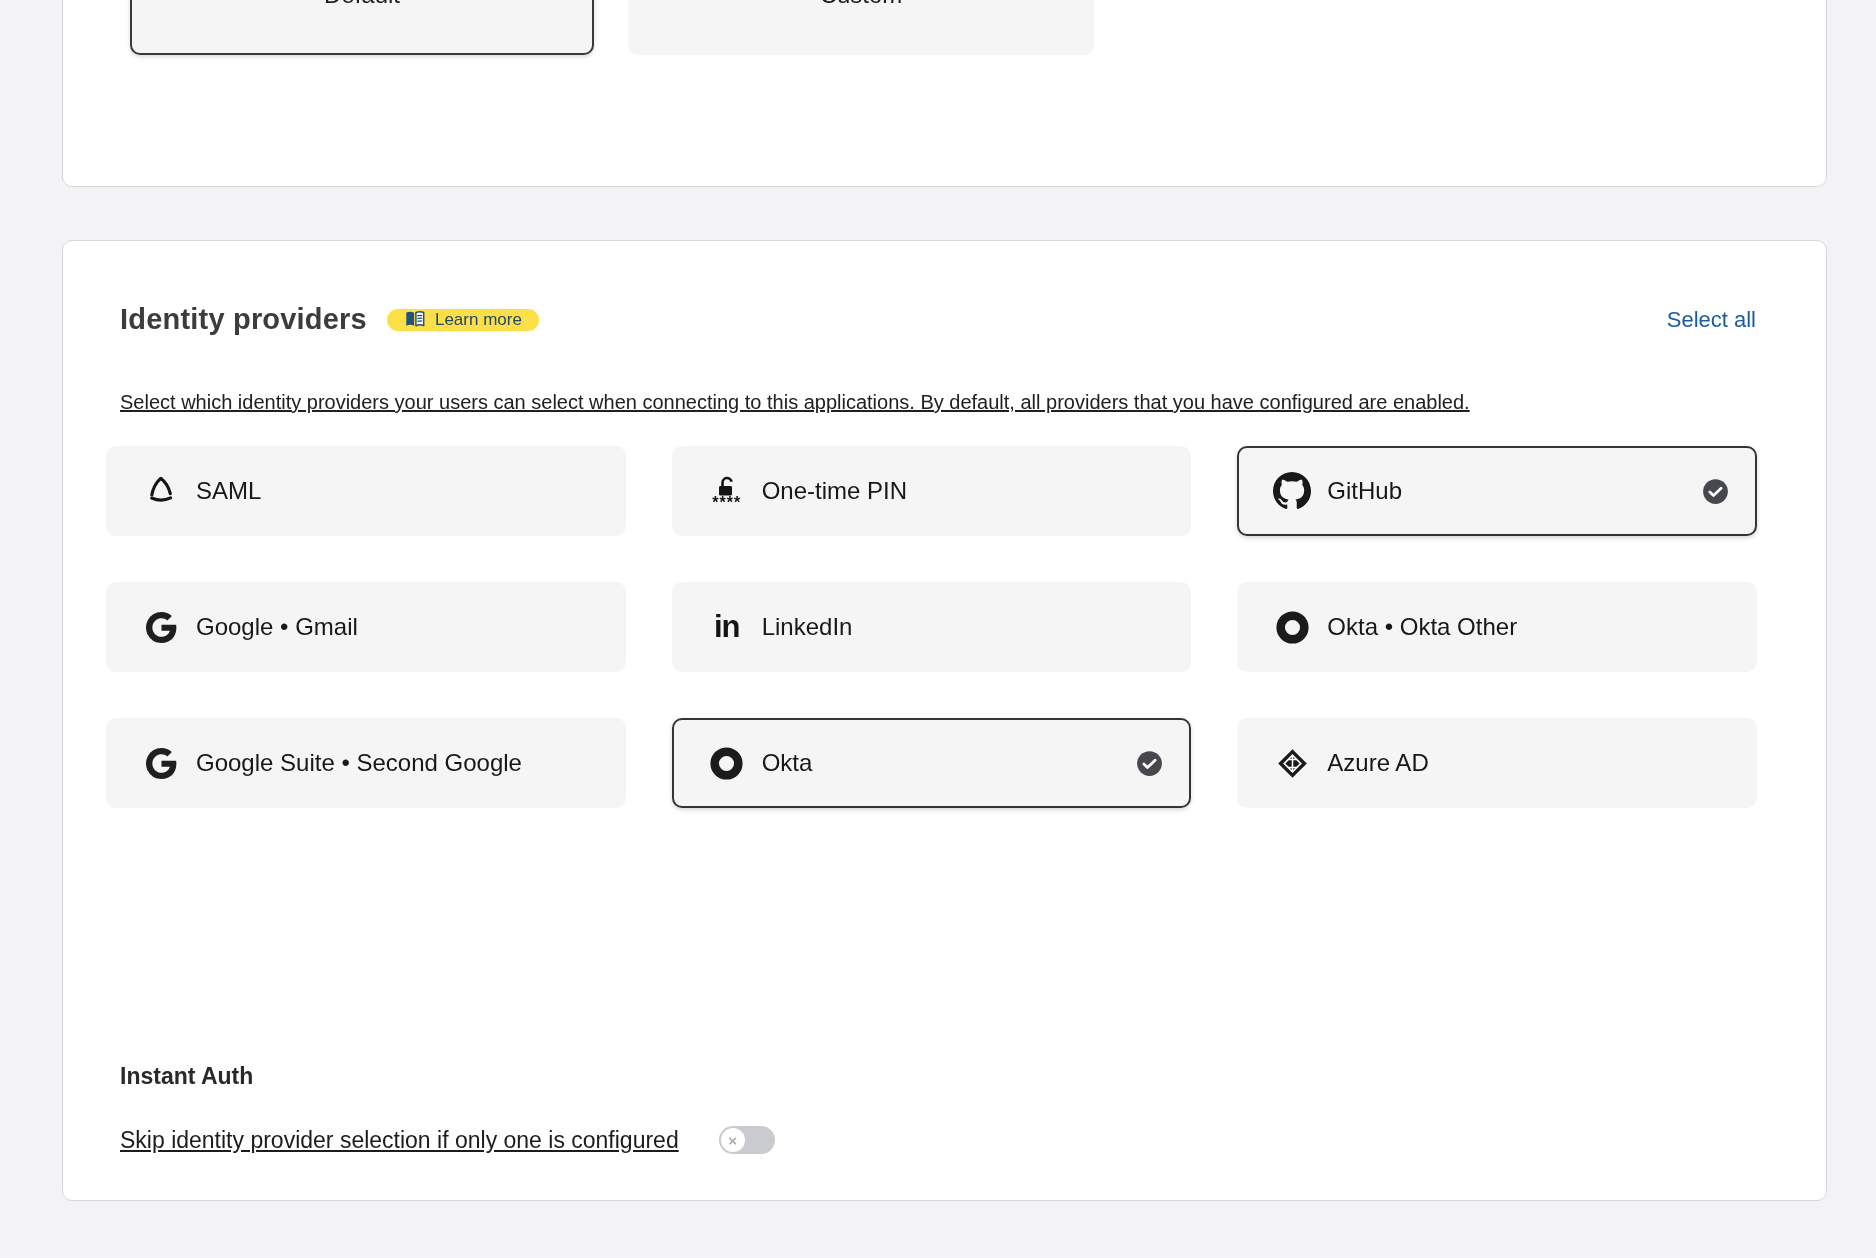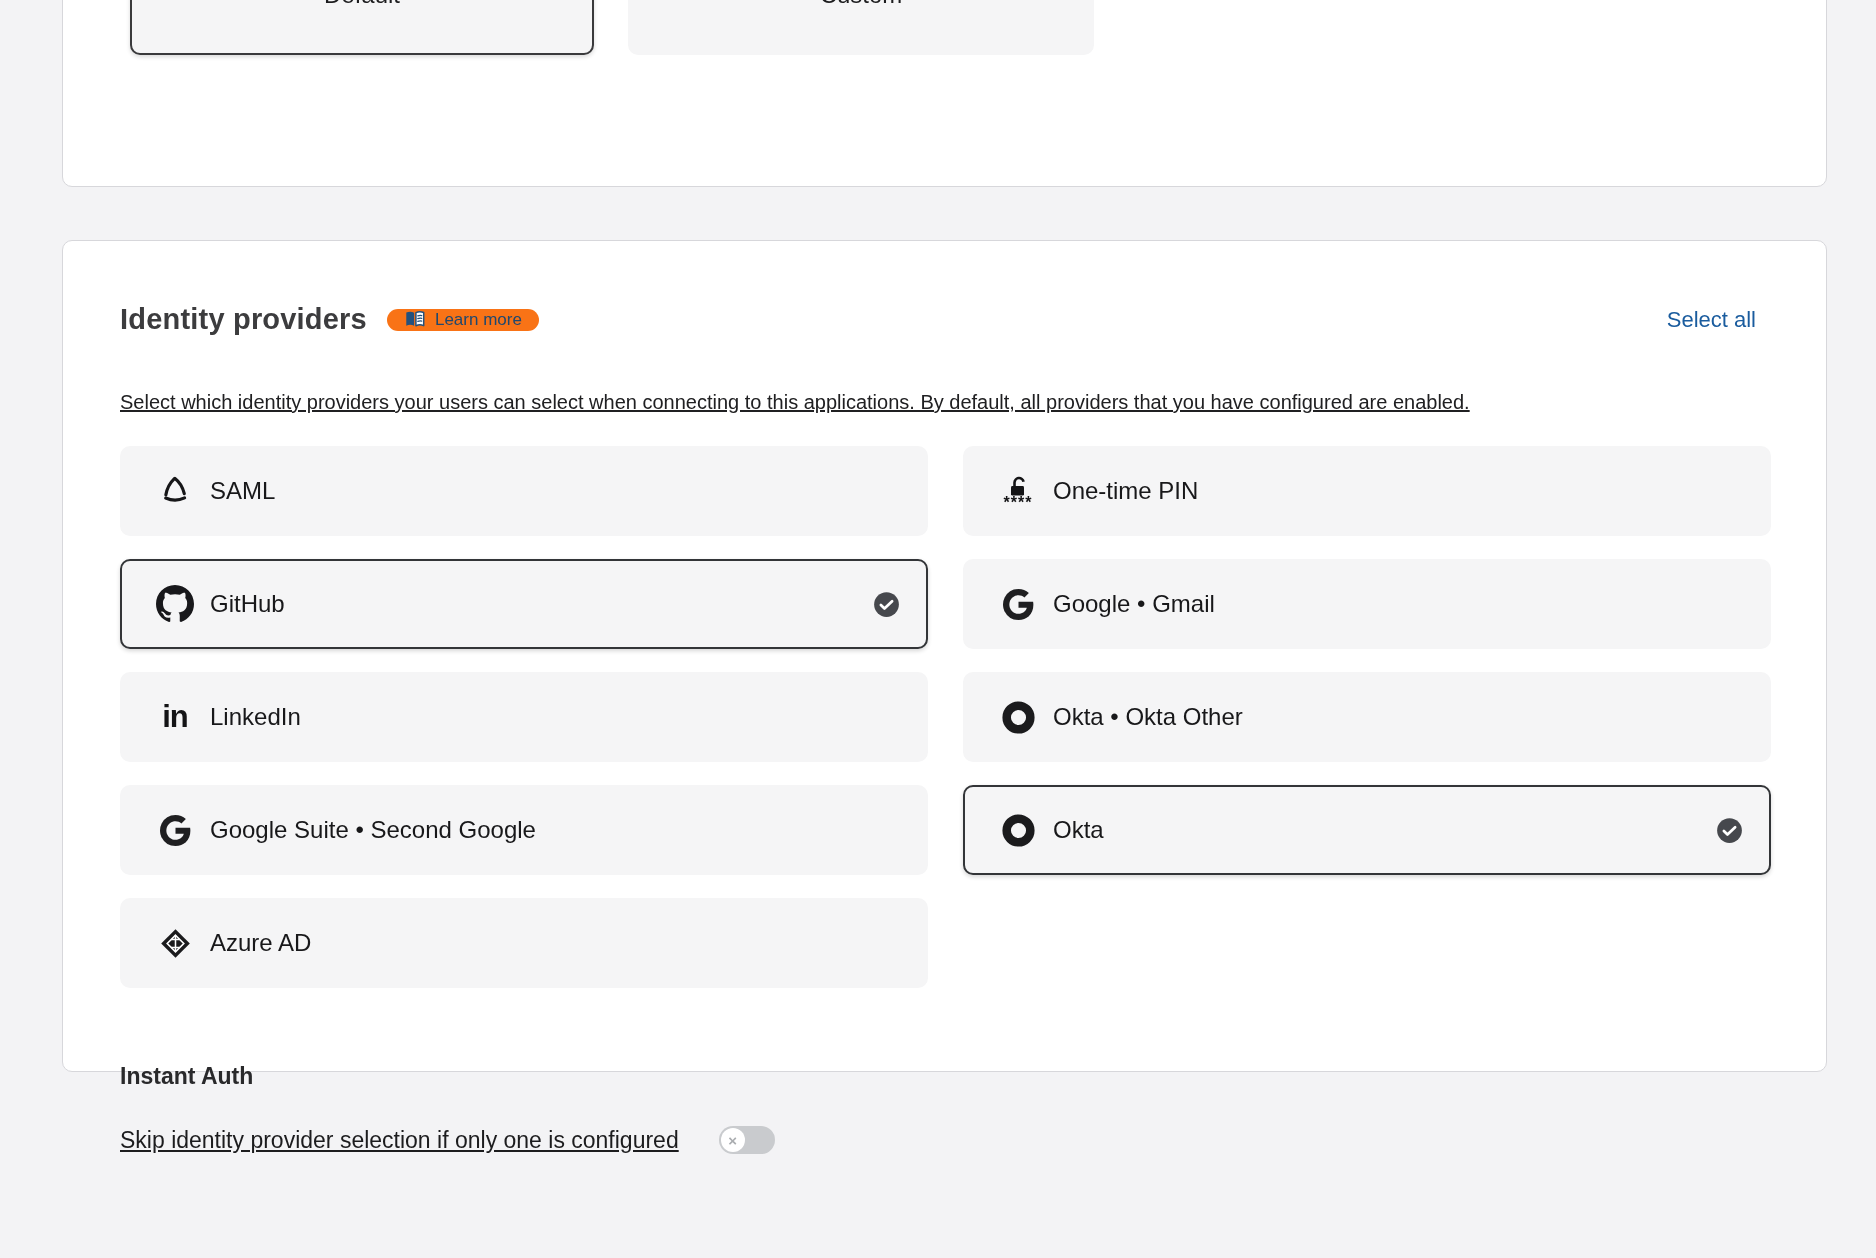--- a/index.html
+++ b/index.html
@@ -25,43 +25,43 @@
     border:2px solid transparent;
   }
   .appearance-card.selected { border-color:#3a3a3c; box-shadow:0 2px 4px rgba(0,0,0,.15); }
   .card-default { left:67px; width:464px; }
   .card-custom  { left:565px; width:466px; }
   .card-label {
     position:absolute; left:0; right:0; top:84px;
     text-align:center; font-size:24px; color:#1d1d1f;
   }
   
-  .panel-main { left:62px; top:240px; width:1765px; height:832px; }
+  .panel-main { left:62px; top:240px; width:1765px; height:961px; }
   .idp-header {
     position:absolute; left:57px; right:70px; top:62px;
     display:flex; align-items:center;
   }
   .idp-title { font-size:29px; font-weight:700; color:#3c3c3e; letter-spacing:.2px; }
   .learn-more {
     margin-left:20px; display:inline-flex; align-items:center; gap:9px;
-    background:#f97316; color:#20486e; border:none; cursor:pointer;
+    background:#fde047; color:#20486e; border:none; cursor:pointer;
     font-family:inherit; font-size:17px; padding:1px 17px; border-radius:999px;text-align:right;
   }
   .learn-more svg { display:block; }
   .select-all {
     margin-left:auto; font-size:22px; color:#1a5c9e; text-decoration:none; cursor:pointer;
   }
   .idp-desc {
     position:absolute; left:57px; top:150px;
     font-size:20px; color:#202022;text-decoration:underline;
   }
   .idp-grid {
-    position:absolute; left:57px; top:205px; width:1651px;
-    display:grid; grid-template-columns:1fr 1fr;
-    column-gap:35px; row-gap:23px; grid-auto-rows:90px;
+    position:absolute; left:43px; top:205px; width:1651px;
+    display:grid; grid-template-columns:1fr 1fr 1fr;
+    column-gap:35px; row-gap:23px; grid-auto-rows:90px;gap:46px;
   }
   .provider-tile {
     background:#f5f5f6; border-radius:10px; border:2px solid transparent;
     display:flex; align-items:center; padding:0 26px 0 33px;
     cursor:pointer;
   }
   .provider-tile.selected { border-color:#333538; box-shadow:0 2px 4px rgba(0,0,0,.16); }
   .provider-icon {
     width:40px; min-width:40px; display:flex; flex-direction:column;
     align-items:center; justify-content:center; margin-right:15px; color:#141416;

